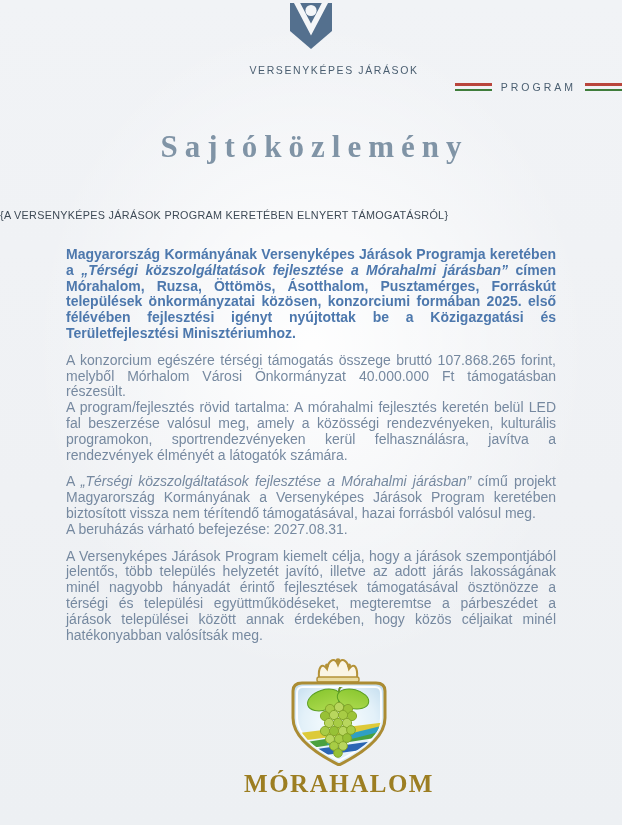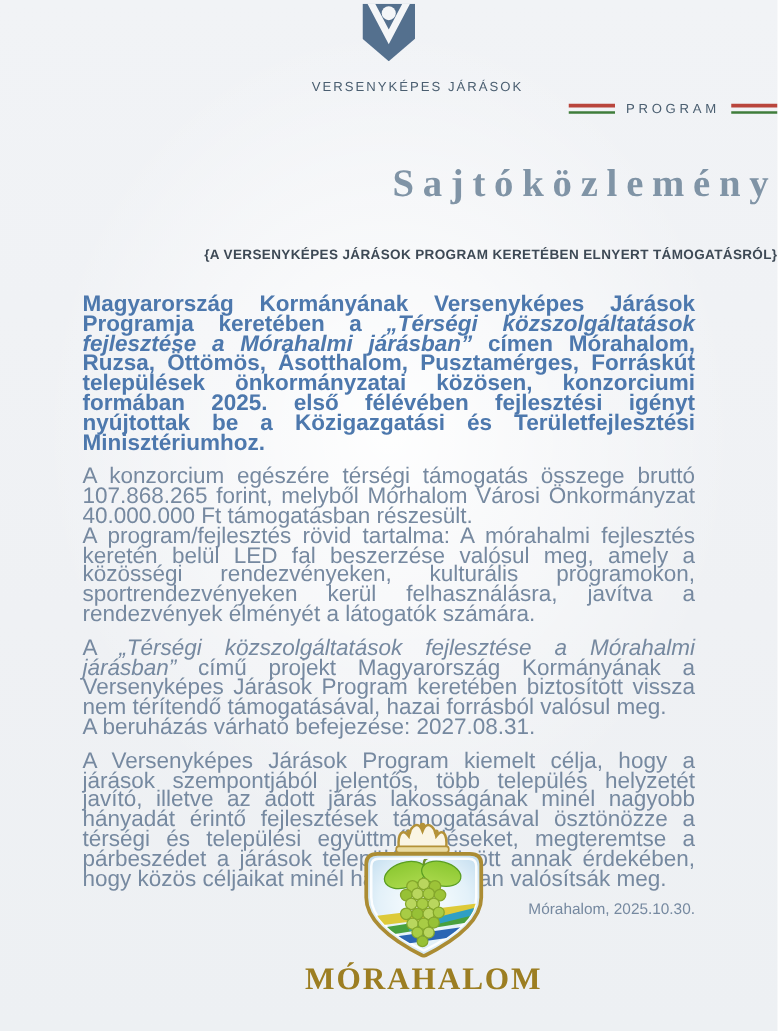--- a/index.html
+++ b/index.html
@@ -30,42 +30,42 @@
   }
   .program-label{ font-size:10.5px; letter-spacing:3px; font-weight:400; color:#4a5e70; }
   .stripes{ display:flex; flex-direction:column; gap:3px; width:37px; }
   .stripes .bar{ height:2.5px; width:100%; }
   .bar.red{ background:#b9453c; }
   .bar.green{ background:#3f7d3b; }
 
   
   .doc-title{
     margin-top:36px;
-    text-align:right;
+    text-align:center;
     font-family:"Liberation Serif","DejaVu Serif",serif;
     font-weight:700;
     font-size:31px;
     letter-spacing:7px;
     color:#8094a6;
     padding-left:7px; 
   }
   .doc-subtitle{
-    margin-top:33px;
-    text-align:right;
+    margin-top:44px;
+    text-align:left;
     font-size:10.8px;
-    font-weight:700;
+    font-weight:400;
     letter-spacing:.3px;
     color:#3d4955;
   }
 
   
   .press-body{ margin-top:26px; padding:0 66px; }
   .para{
     margin-top:11px;
-    font-size:18px;
+    font-size:14px;
     line-height:15.8px;
     text-align:justify;
     color:#7689a0;
   }
   .para.lead{ font-weight:700; color:#4d78ad; }
   .para.flush{ margin-top:0; }
   .para em{ font-style:italic; }
 
   .date-line{
     margin-top:9px;
@@ -121,21 +121,20 @@
 
   <main class="press-body">
       <p class="para lead"><span>Magyarország Kormányának Versenyképes Járások Programja keretében a </span><em>„Térségi közszolgáltatások fejlesztése a Mórahalmi járásban”</em><span> címen Mórahalom, Ruzsa, Öttömös, Ásotthalom, Pusztamérges, Forráskút települések önkormányzatai közösen, konzorciumi formában 2025. első félévében fejlesztési igényt nyújtottak be a Közigazgatási és Területfejlesztési Minisztériumhoz.</span></p>
       <p class="para normal"><span>A konzorcium egészére térségi támogatás összege bruttó 107.868.265 forint, melyből Mórhalom Városi Önkormányzat 40.000.000 Ft támogatásban részesült.</span></p>
       <p class="para normal flush"><span>A program/fejlesztés rövid tartalma: A mórahalmi fejlesztés keretén belül LED fal beszerzése valósul meg, amely a közösségi rendezvényeken, kulturális programokon, sportrendezvényeken kerül felhasználásra, javítva a rendezvények élményét a látogatók számára.</span></p>
       <p class="para normal"><span>A </span><em>„Térségi közszolgáltatások fejlesztése a Mórahalmi járásban”</em><span> című projekt Magyarország Kormányának a Versenyképes Járások Program keretében biztosított vissza nem térítendő támogatásával, hazai forrásból valósul meg.</span></p>
       <p class="para normal flush"><span>A beruházás várható befejezése: 2027.08.31.</span></p>
       <p class="para normal"><span>A Versenyképes Járások Program kiemelt célja, hogy a járások szempontjából jelentős, több település helyzetét javító, illetve az adott járás lakosságának minél nagyobb hányadát érintő fejlesztések támogatásával ösztönözze a térségi és települési együttműködéseket, megteremtse a párbeszédet a járások települései között annak érdekében, hogy közös céljaikat minél hatékonyabban valósítsák meg.</span></p>
     </main>
 
-  <div class="date-line">Mórahalom, 2025.10.30.</div>
 
   <footer class="city-logo">
     <svg class="coa" width="110" height="114" viewBox="0 0 110 114" aria-hidden="true">
       <defs>
         <radialGradient id="sky" cx="50%" cy="48%" r="72%">
           <stop offset="0" stop-color="#fbfeff"></stop>
           <stop offset="0.55" stop-color="#e3f1f9"></stop>
           <stop offset="1" stop-color="#b9d7ec"></stop>
         </radialGradient>
         <linearGradient id="leaf" x1="0" y1="0" x2="0" y2="1">

